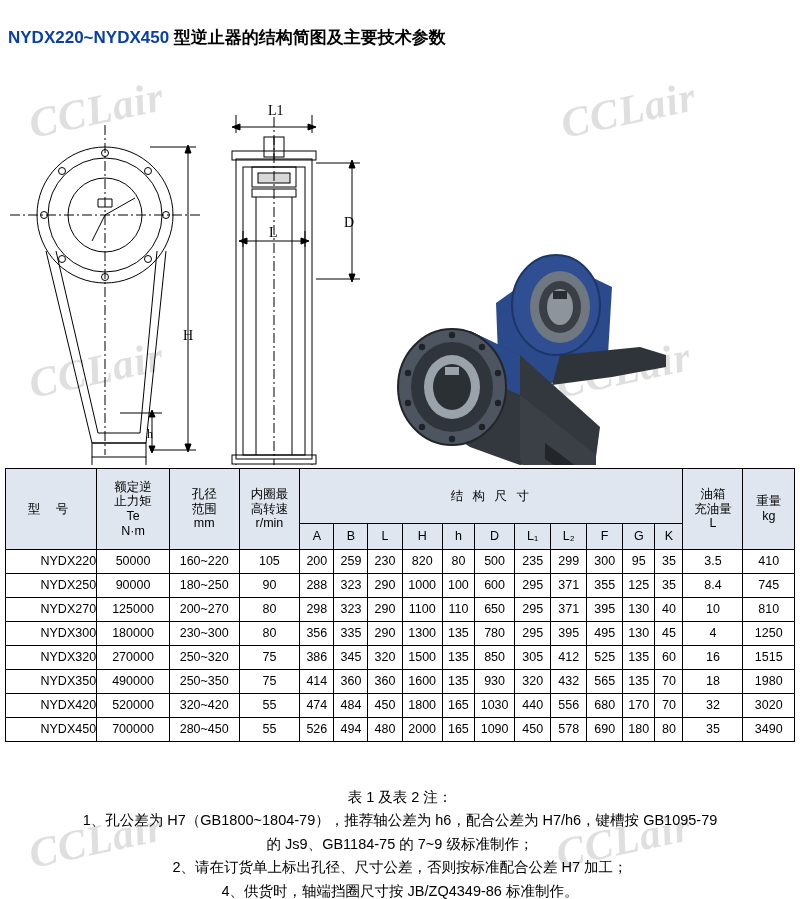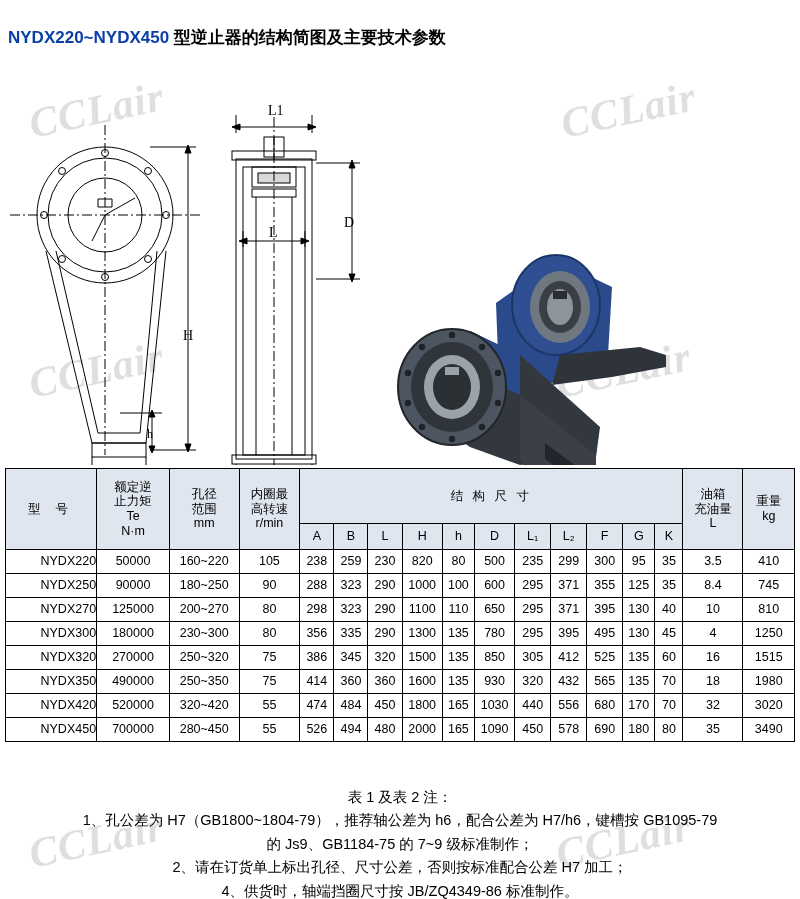--- a/index.html
+++ b/index.html
@@ -91,21 +91,21 @@
   }
   table.spec thead th.tall { height: 80px; }
   table.spec tbody td {
     height: 23px;
     background: #fff;
   }
   table.spec tbody td.model {
     text-align: right;
     padding-left: 8px;
   }
-  .hdr-model { letter-spacing: 6px; font-family: Liberation Serif, serif; }
+  .hdr-model { letter-spacing: 6px; }
 
   
   .notes {
     position: absolute;
     left: 6px;
     top: 770px;
     width: 788px;
     font-size: 14.5px;
     line-height: 1.62;
     color: #000;
@@ -326,21 +326,21 @@
           <th style="width:32px">G</th>
           <th style="width:28px">K</th>
         </tr>
       </thead>
       <tbody>
         <tr>
           <td class="model">NYDX220</td>
           <td>50000</td>
           <td>160~220</td>
           <td>105</td>
-          <td>238</td>
+          <td>200</td>
           <td>259</td>
           <td>230</td>
           <td>820</td>
           <td>80</td>
           <td>500</td>
           <td>235</td>
           <td>299</td>
           <td>300</td>
           <td>95</td>
           <td>35</td>

